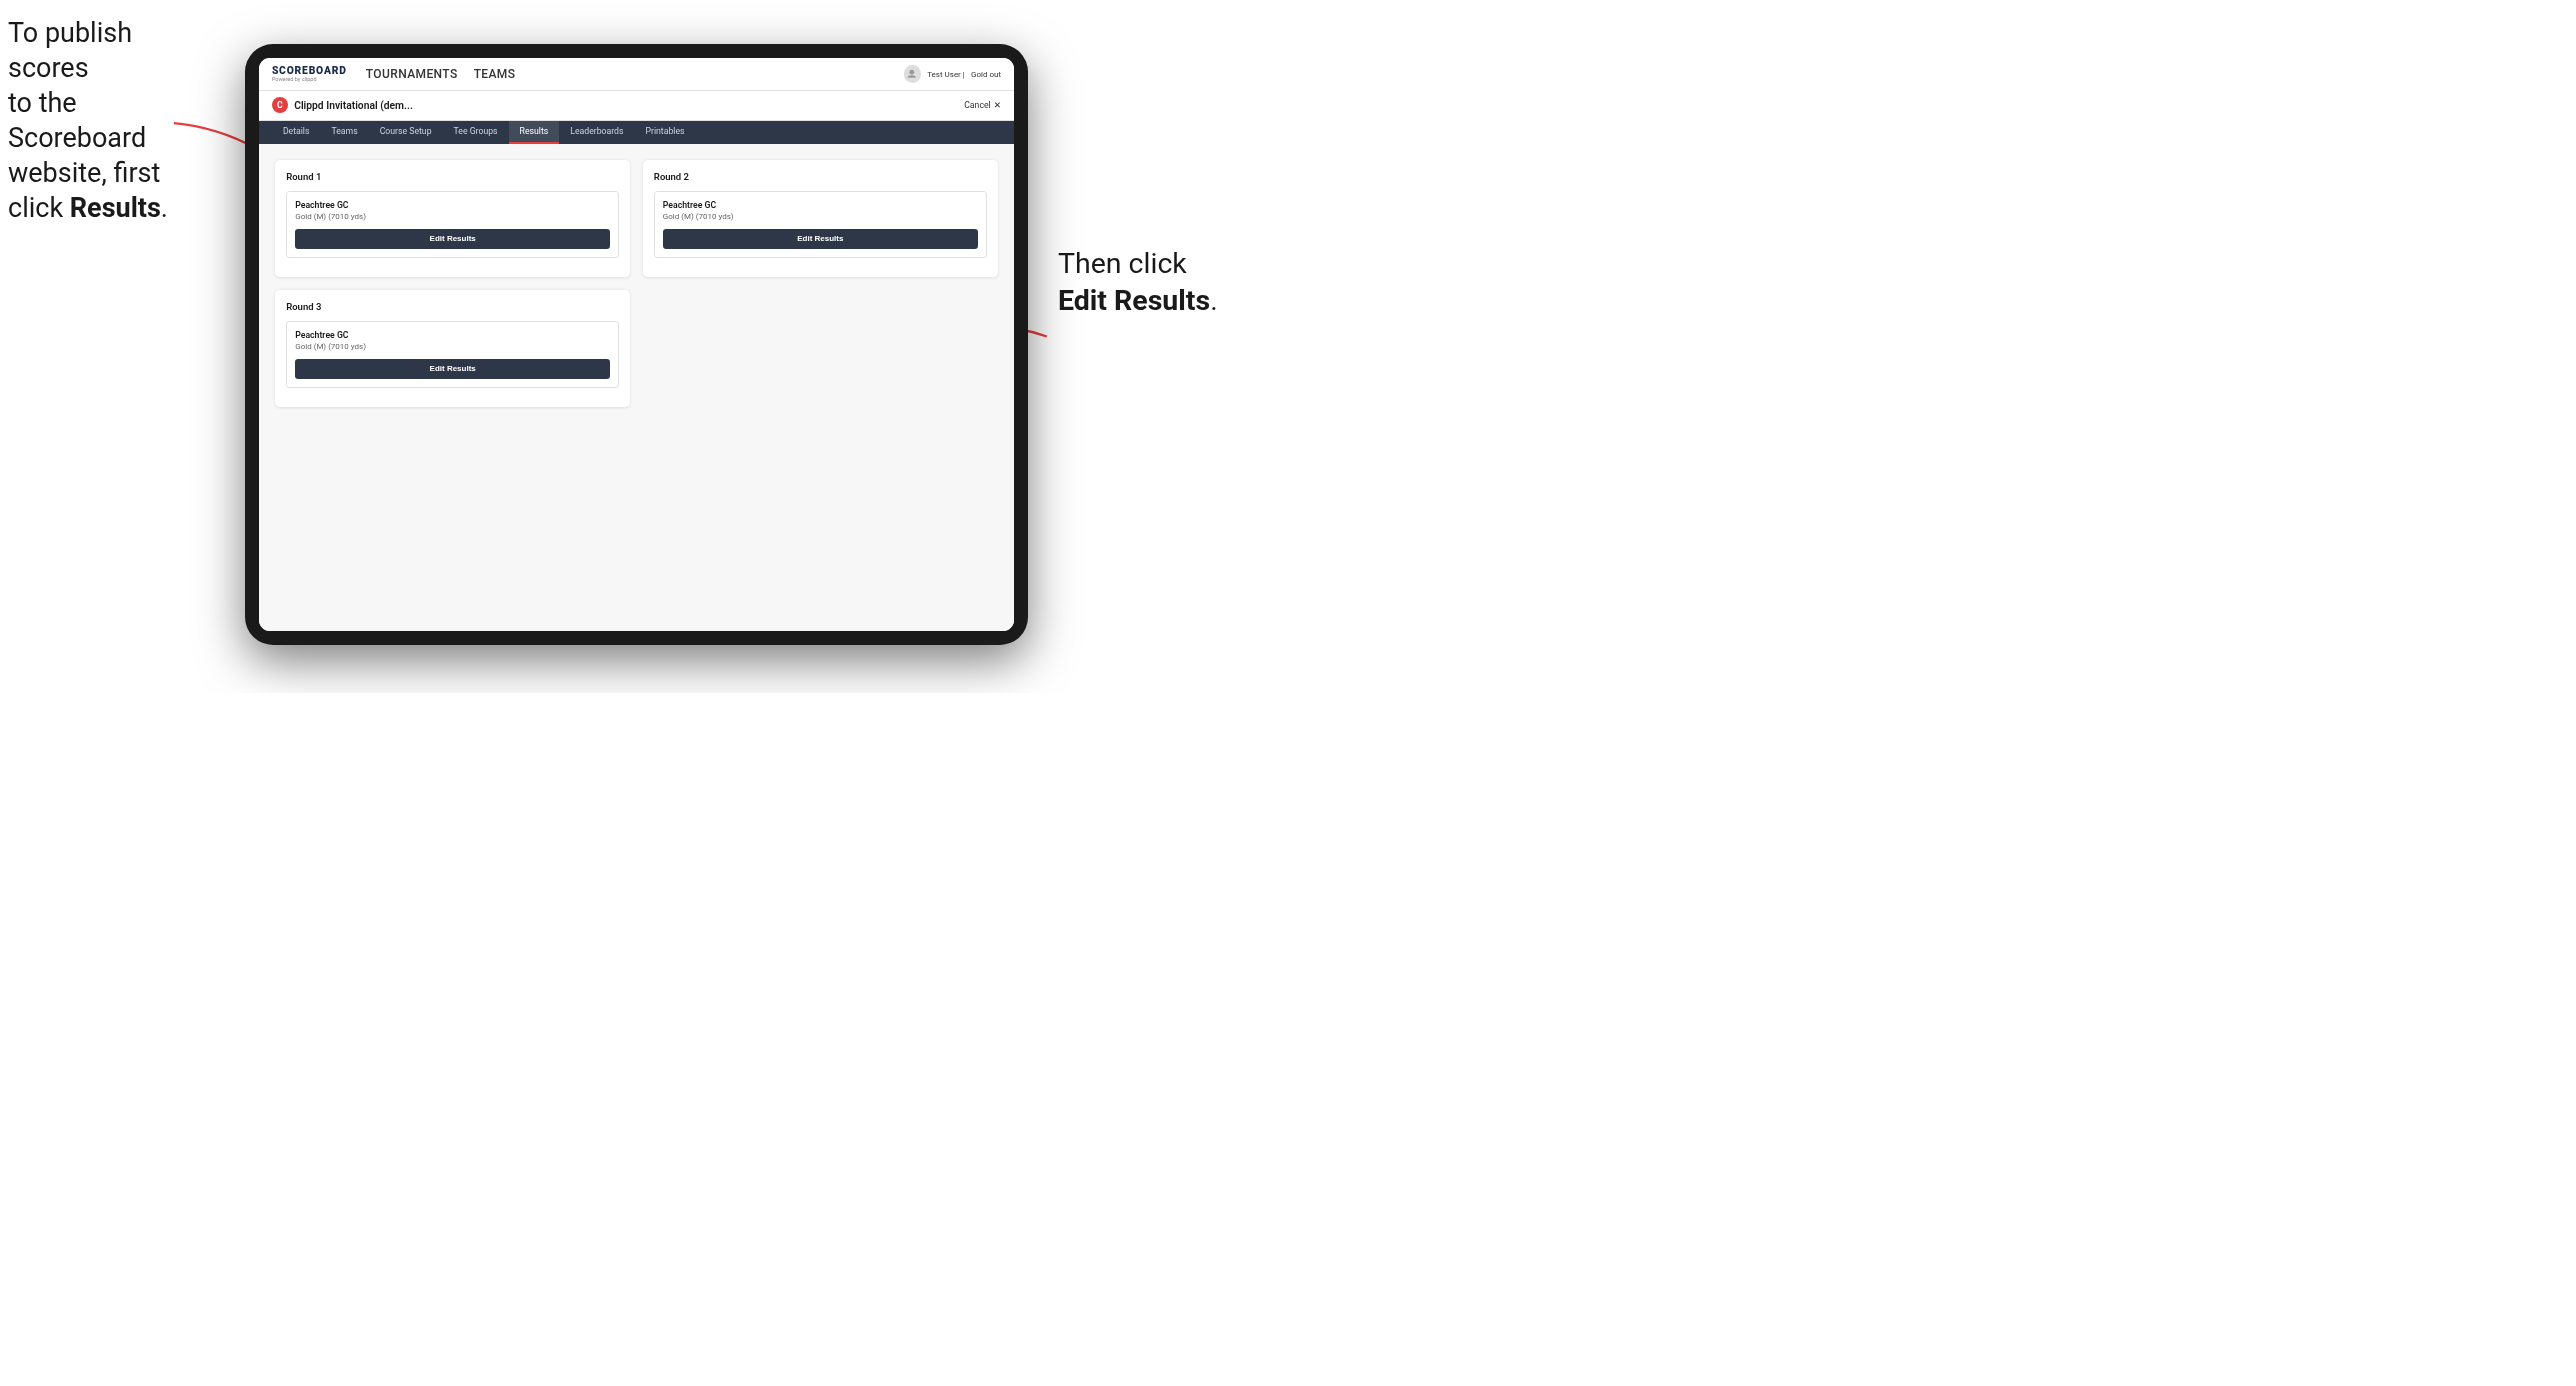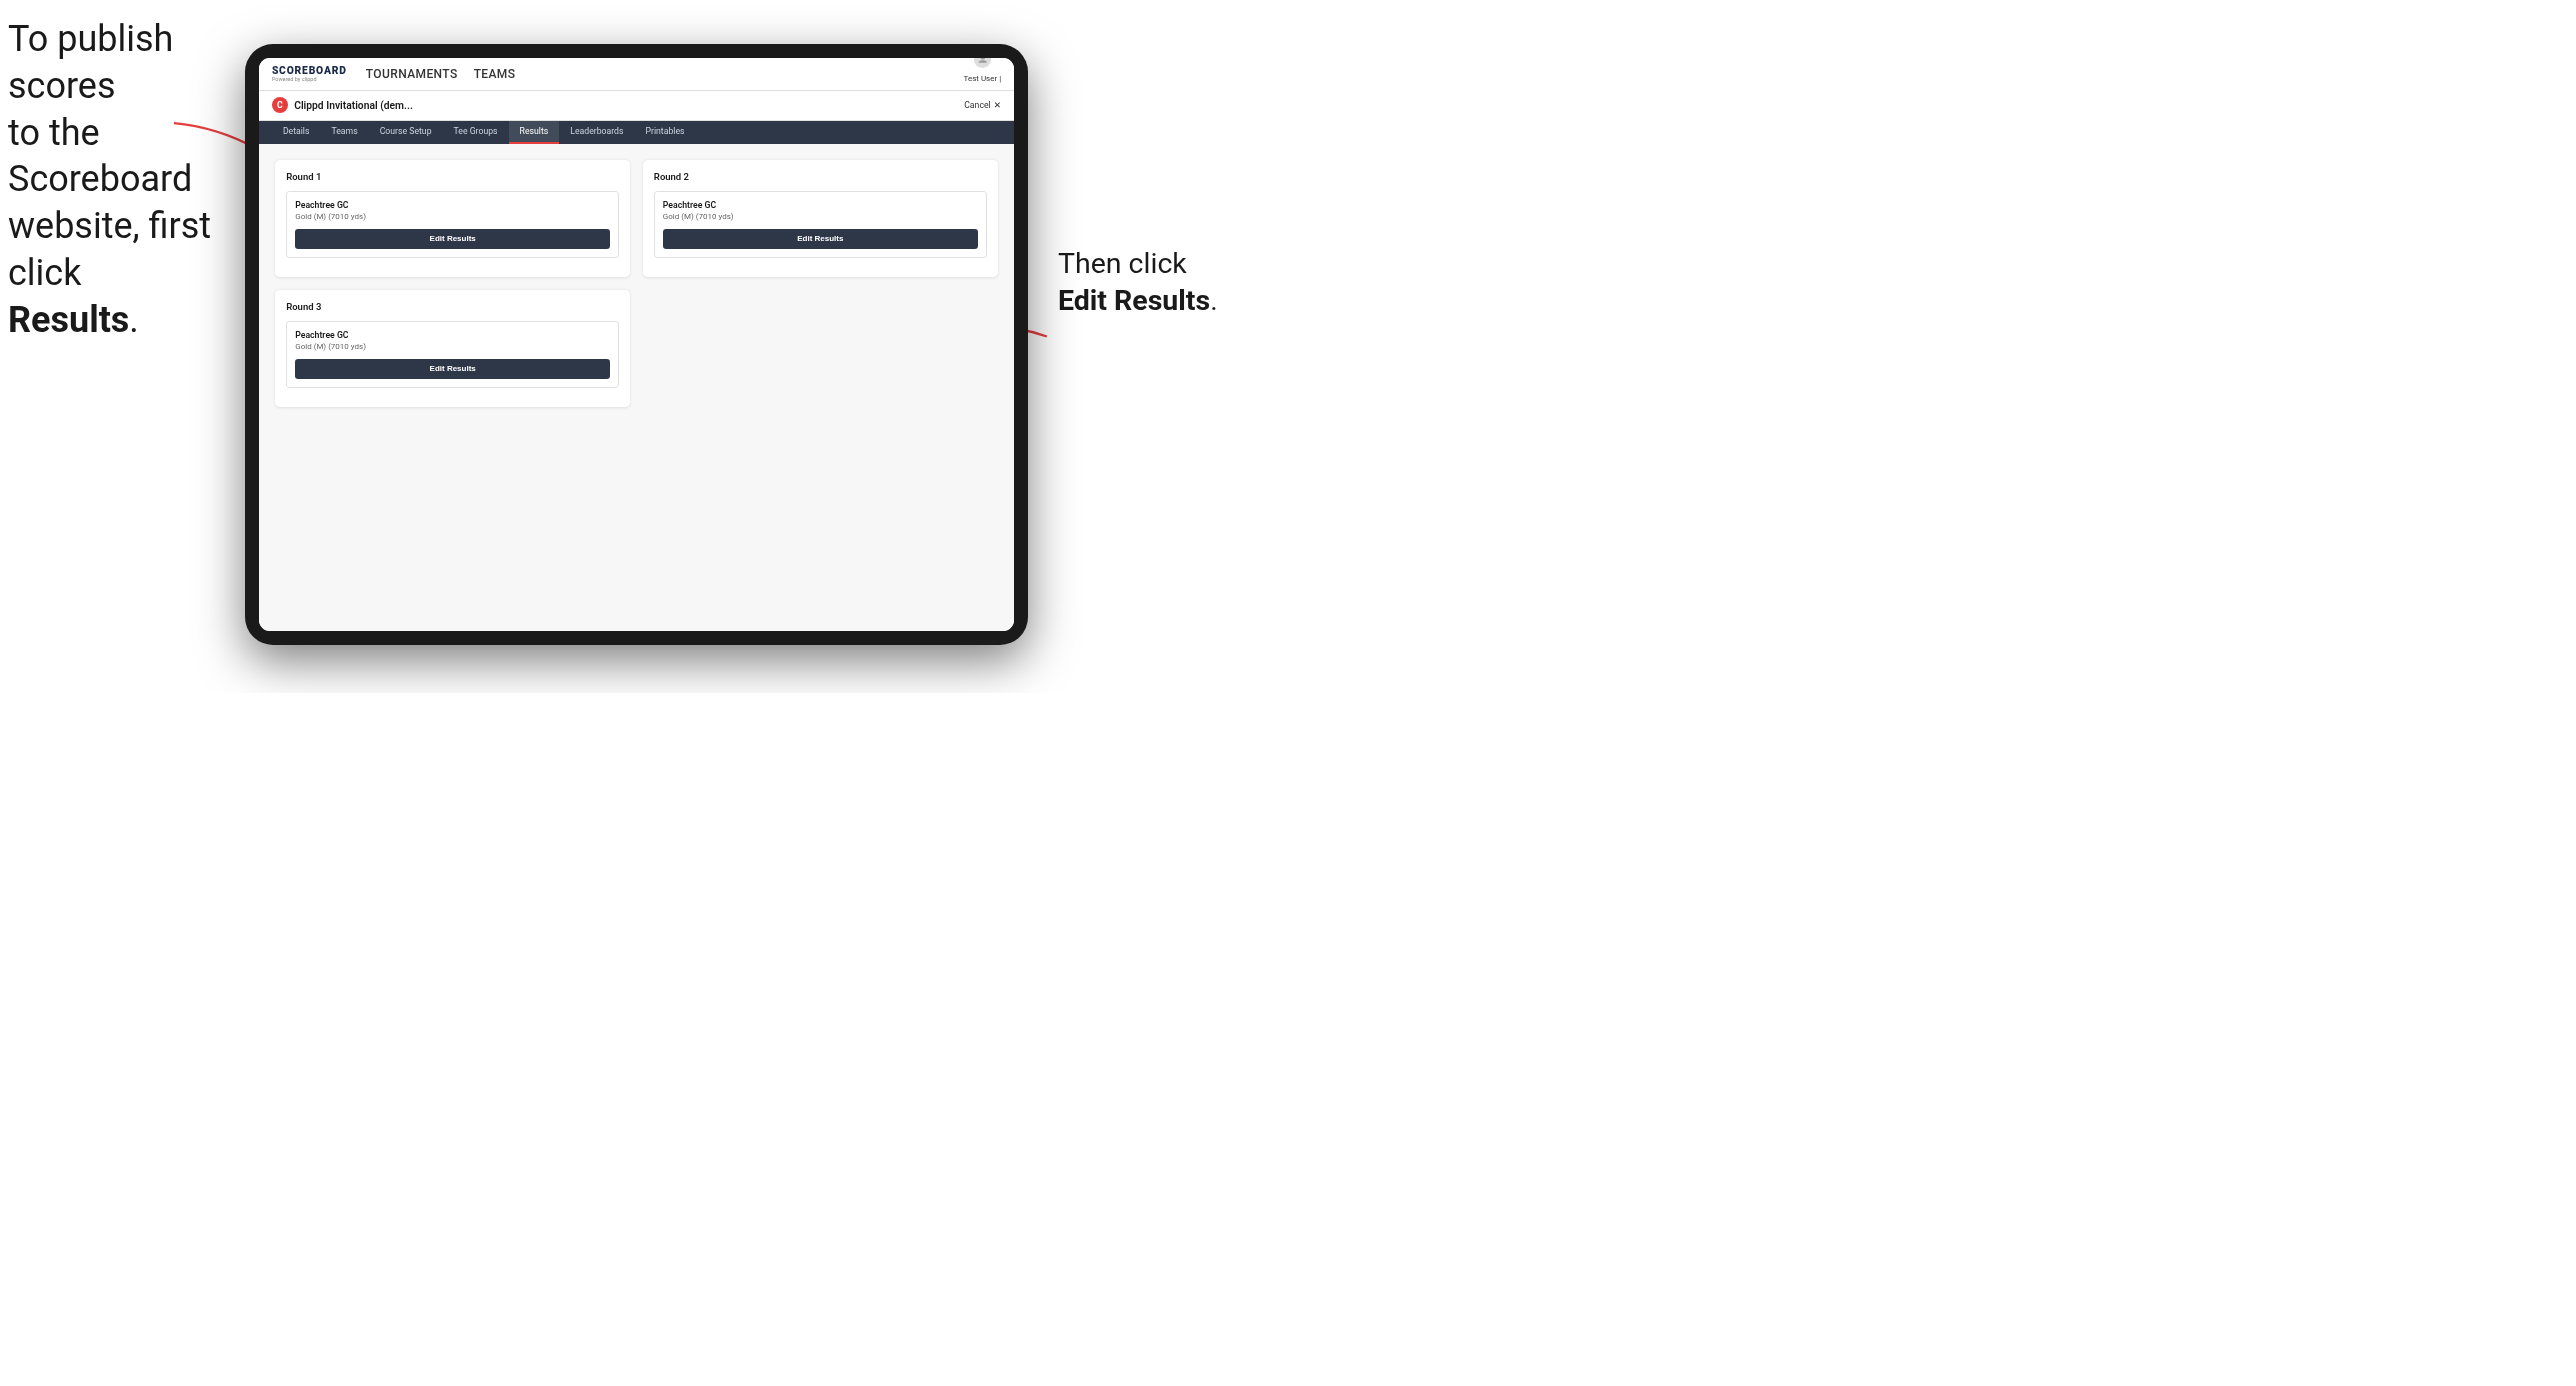--- a/index.html
+++ b/index.html
@@ -10,21 +10,21 @@
       height: 693px;
       position: relative;
       overflow: hidden;
     }
 
     
     .instruction-left {
       position: absolute;
       top: 16px;
       left: 8px;
-      font-size: 36px;
+      font-size: 27px;
       font-weight: 400;
       line-height: 1.3;
       color: #1a1a1a;
       width: 206px;
     }
     .instruction-left strong {
       font-weight: 700;
     }
 
     
@@ -113,21 +113,20 @@
       text-transform: uppercase;
       cursor: pointer;
       text-align: right;
     }
 
     .nav-right {
       display: flex;
       align-items: center;
       gap: 6.3px;
       margin-left: auto;
-      flex-direction: column;
     }
 
     .user-avatar {
       width: 17.4px;
       height: 17.4px;
       background: #ddd;
       border-radius: 50%;
       display: flex;
       align-items: center;
       justify-content: center;

